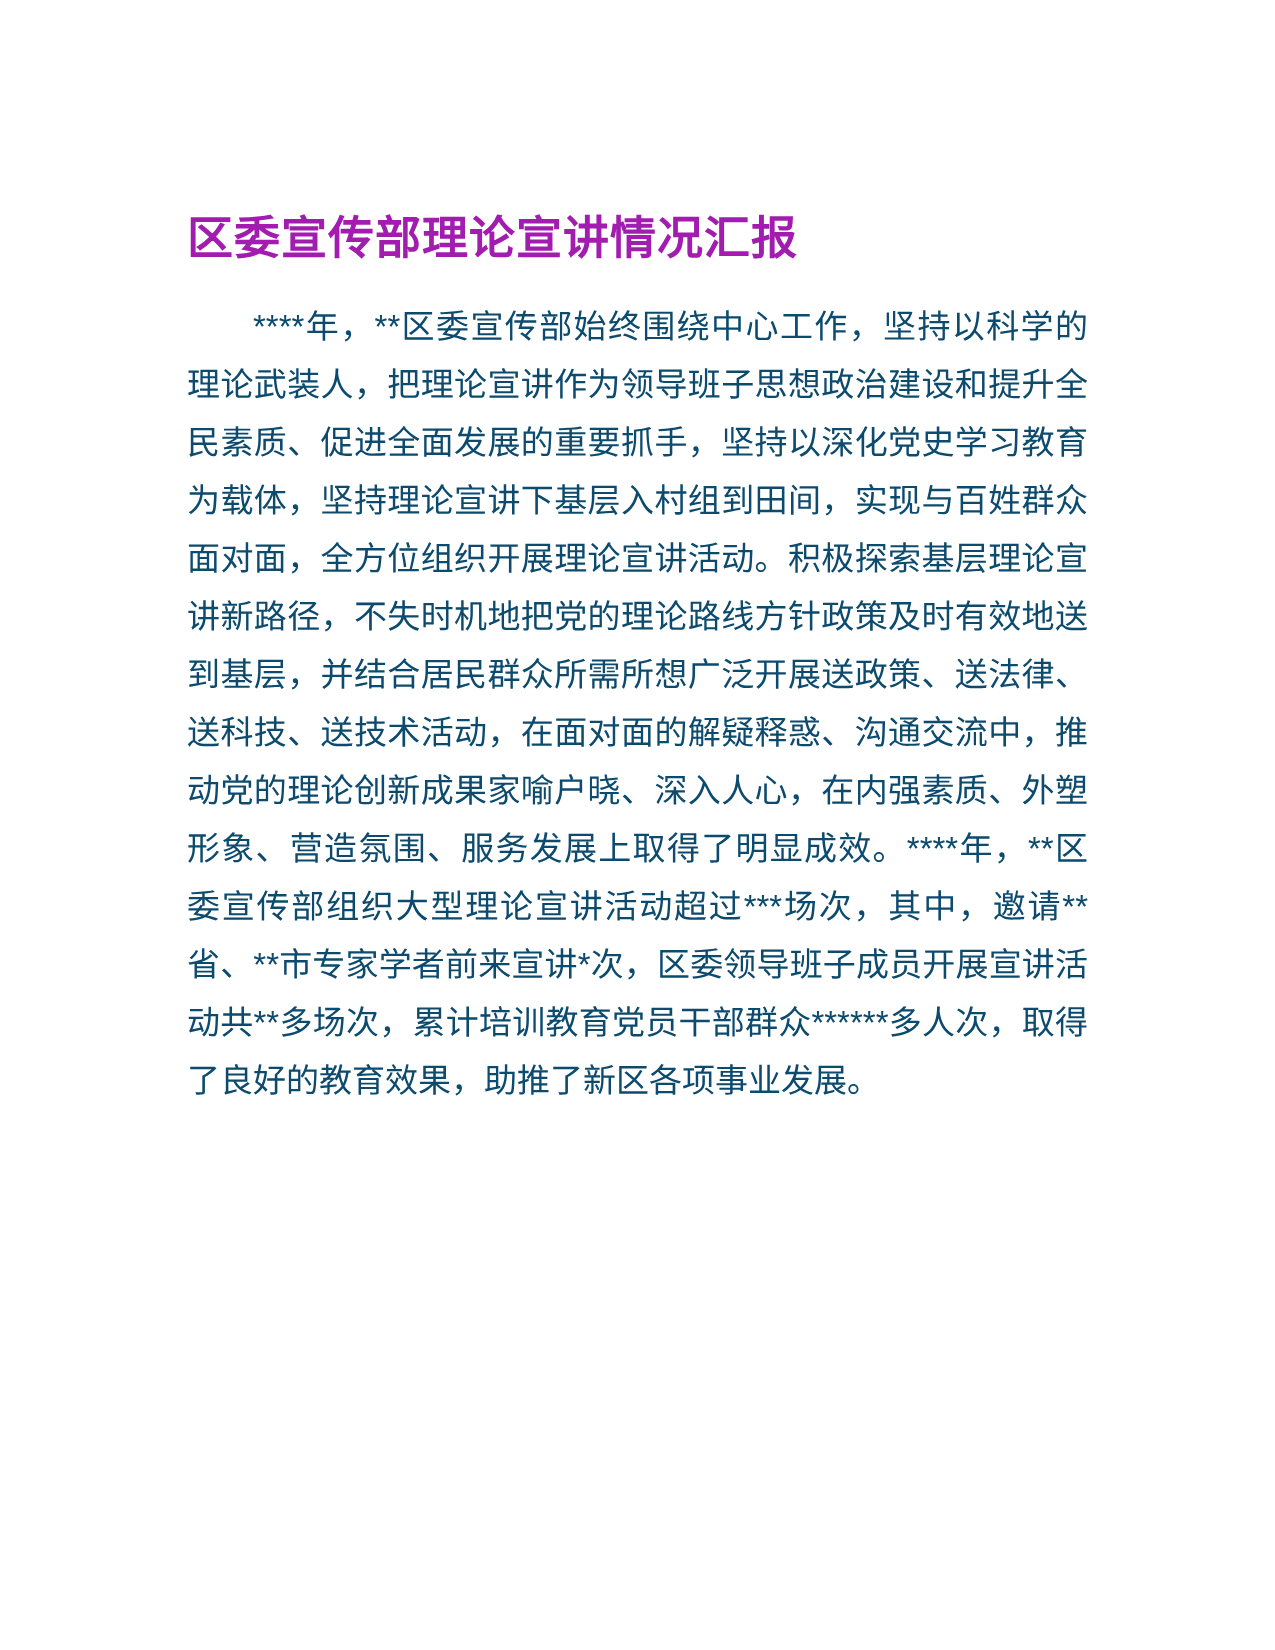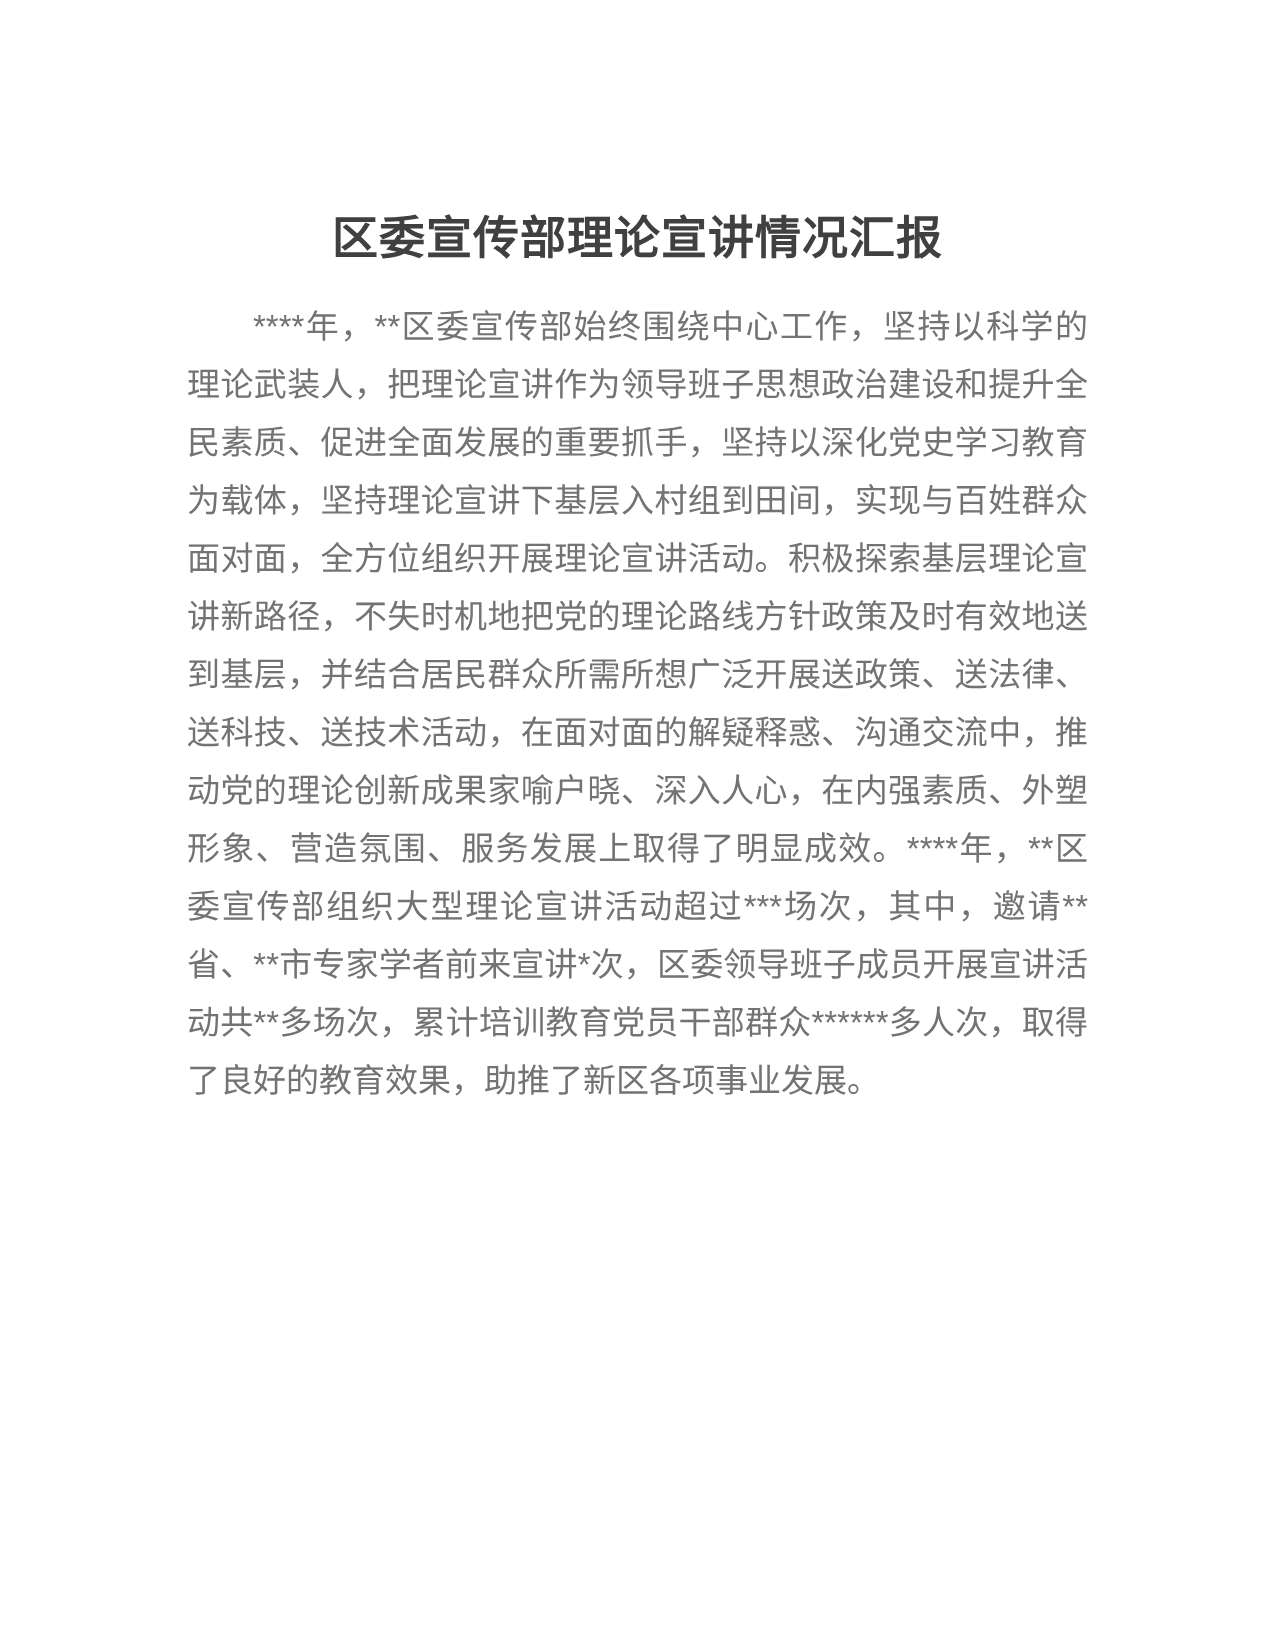--- a/index.html
+++ b/index.html
@@ -17,36 +17,35 @@
     font-family: "Liberation Sans", sans-serif;
     box-sizing: border-box;
     padding: 208px 187px 0 187px;
     overflow: hidden;
   }
   .doc-title {
     margin: 0 0 30px 0;
     font-size: 46px;
     line-height: 60px;
     font-weight: bold;
-    text-align: center;
     letter-spacing: 1px;
-    color: #404040;
+    color: #a21caf;
   }
   .doc-body {
     width: 901px;
   }
   .para {
     margin: 0;
     font-size: 33px;
     line-height: 58px;
     text-align: justify;
     text-justify: inter-character;
     text-align-last: left;
     text-indent: 2em;
-    color: #737373;
+    color: #0c4a6e;
     word-break: break-all;
   }
   .para + .para {
     margin-top: 16px;
   }
 </style>
 </head>
 <body>
 
 <div class="page">

